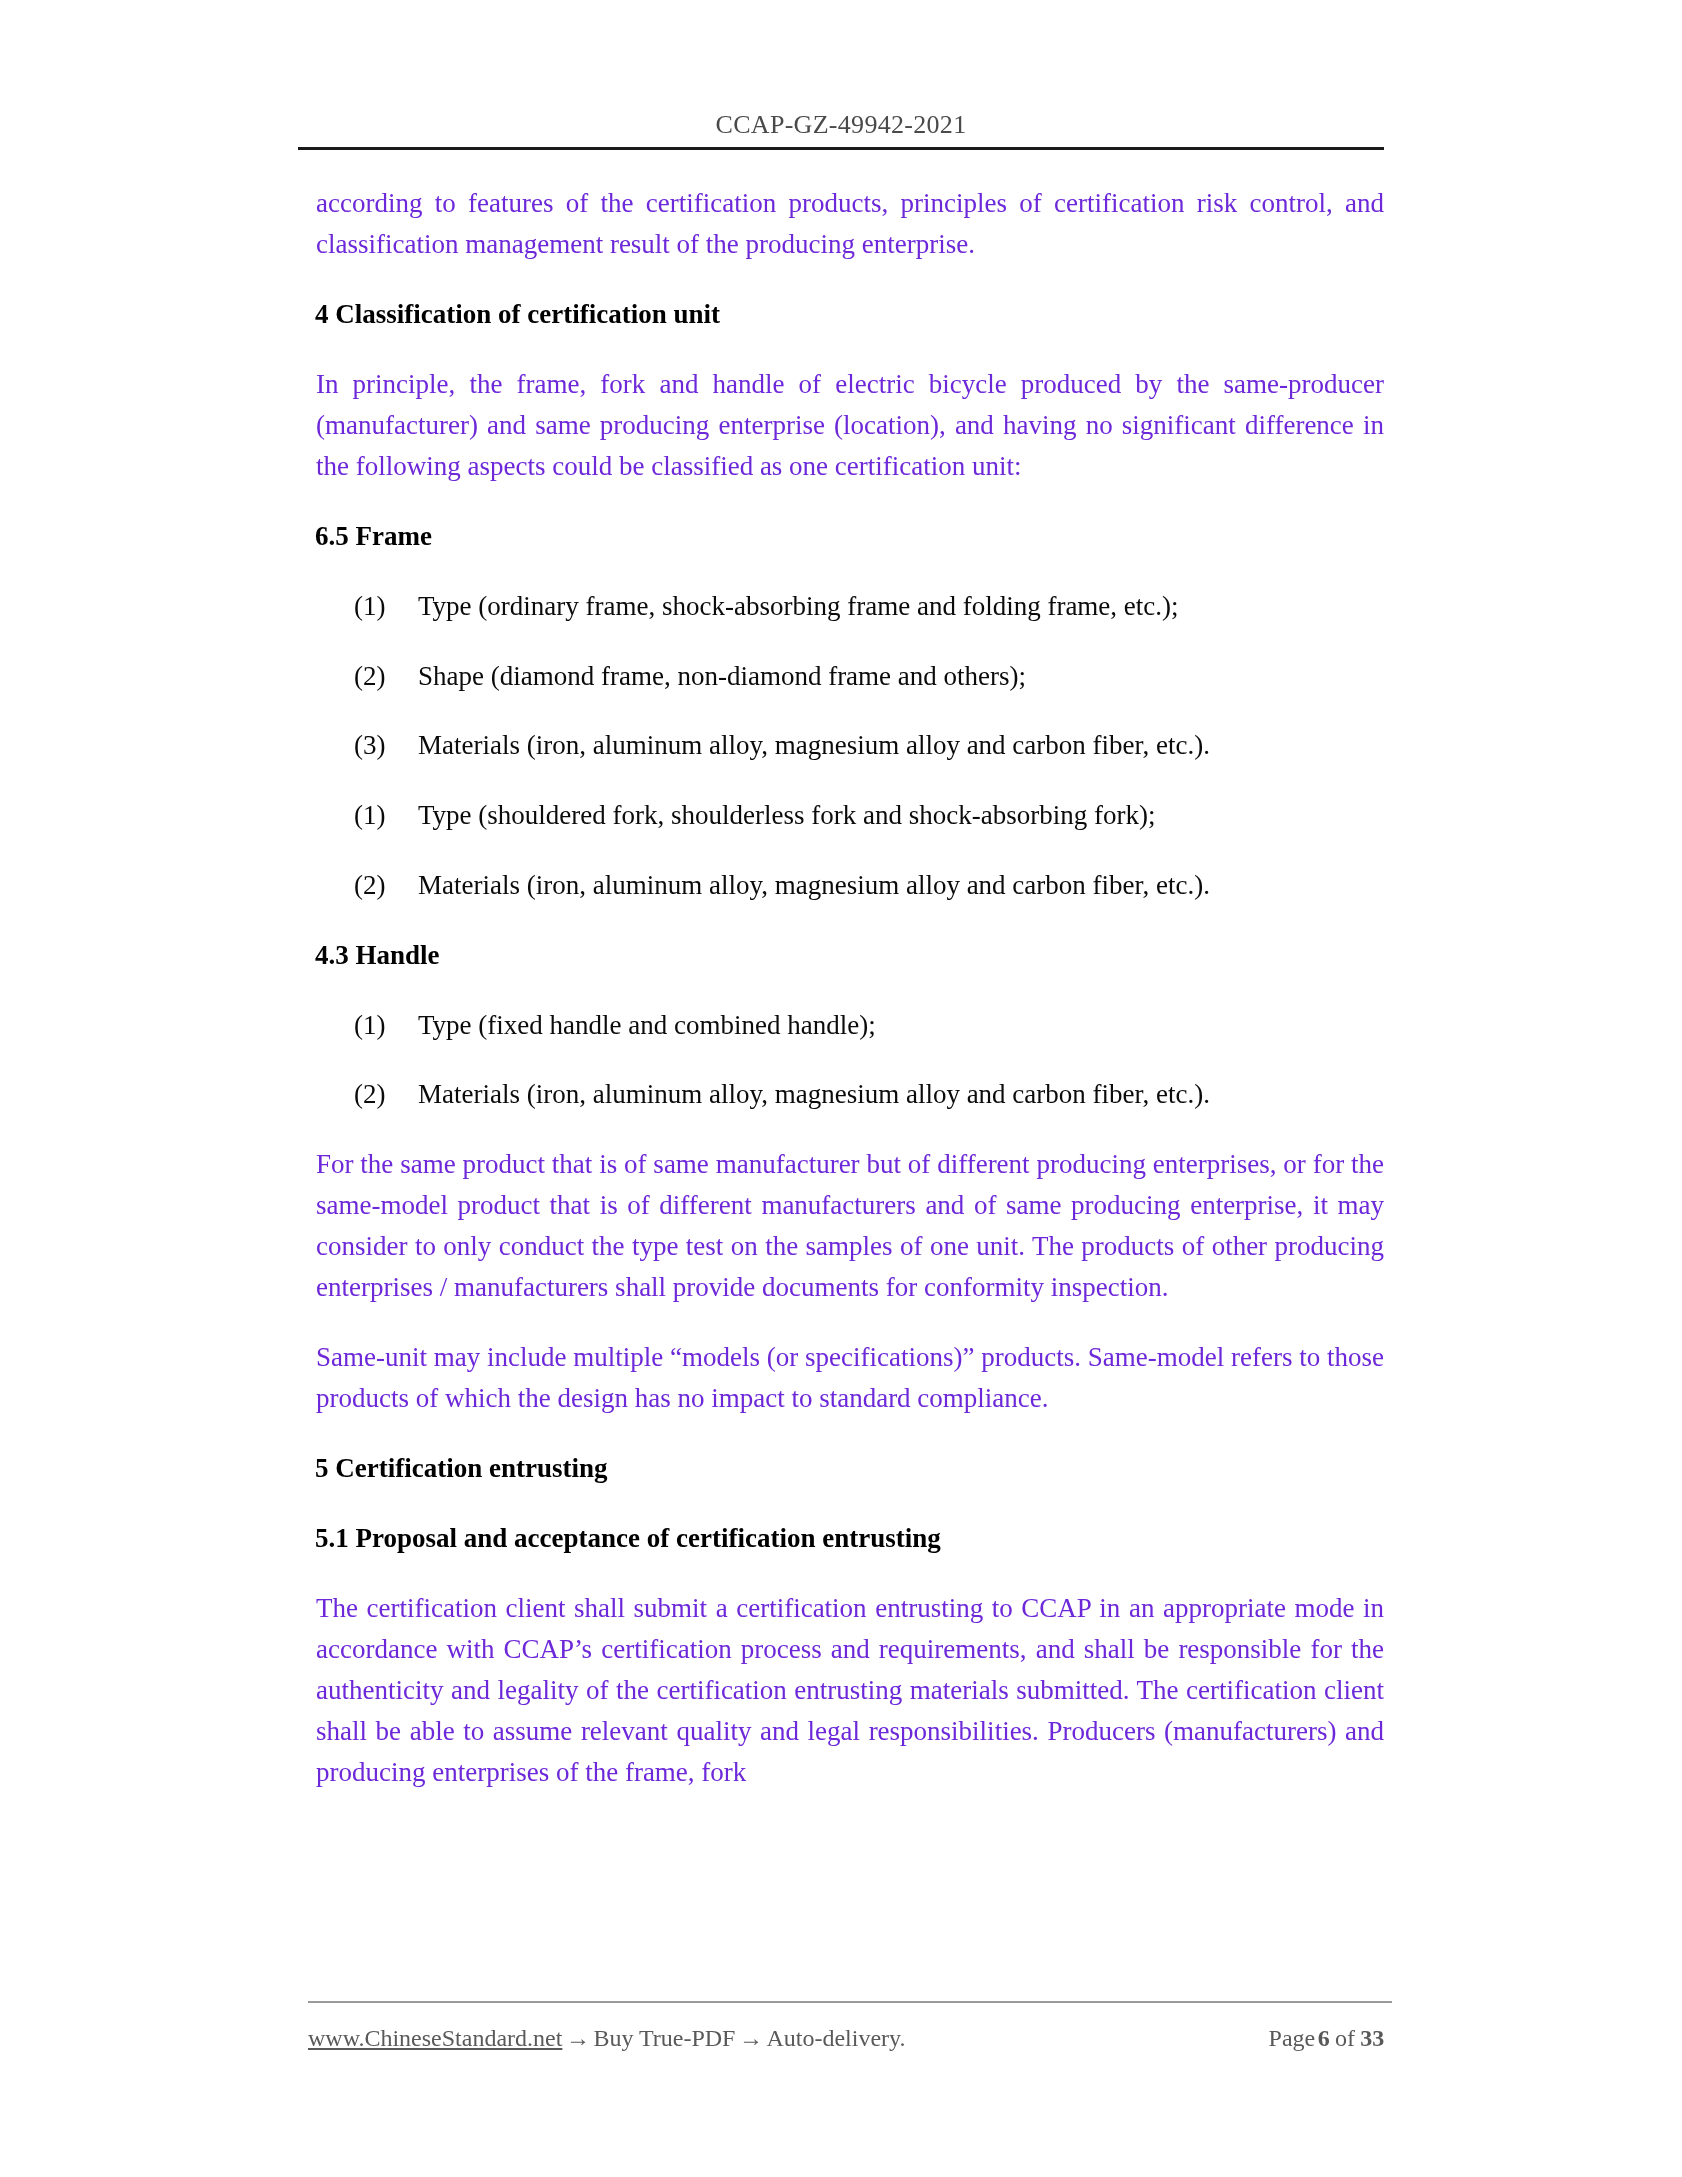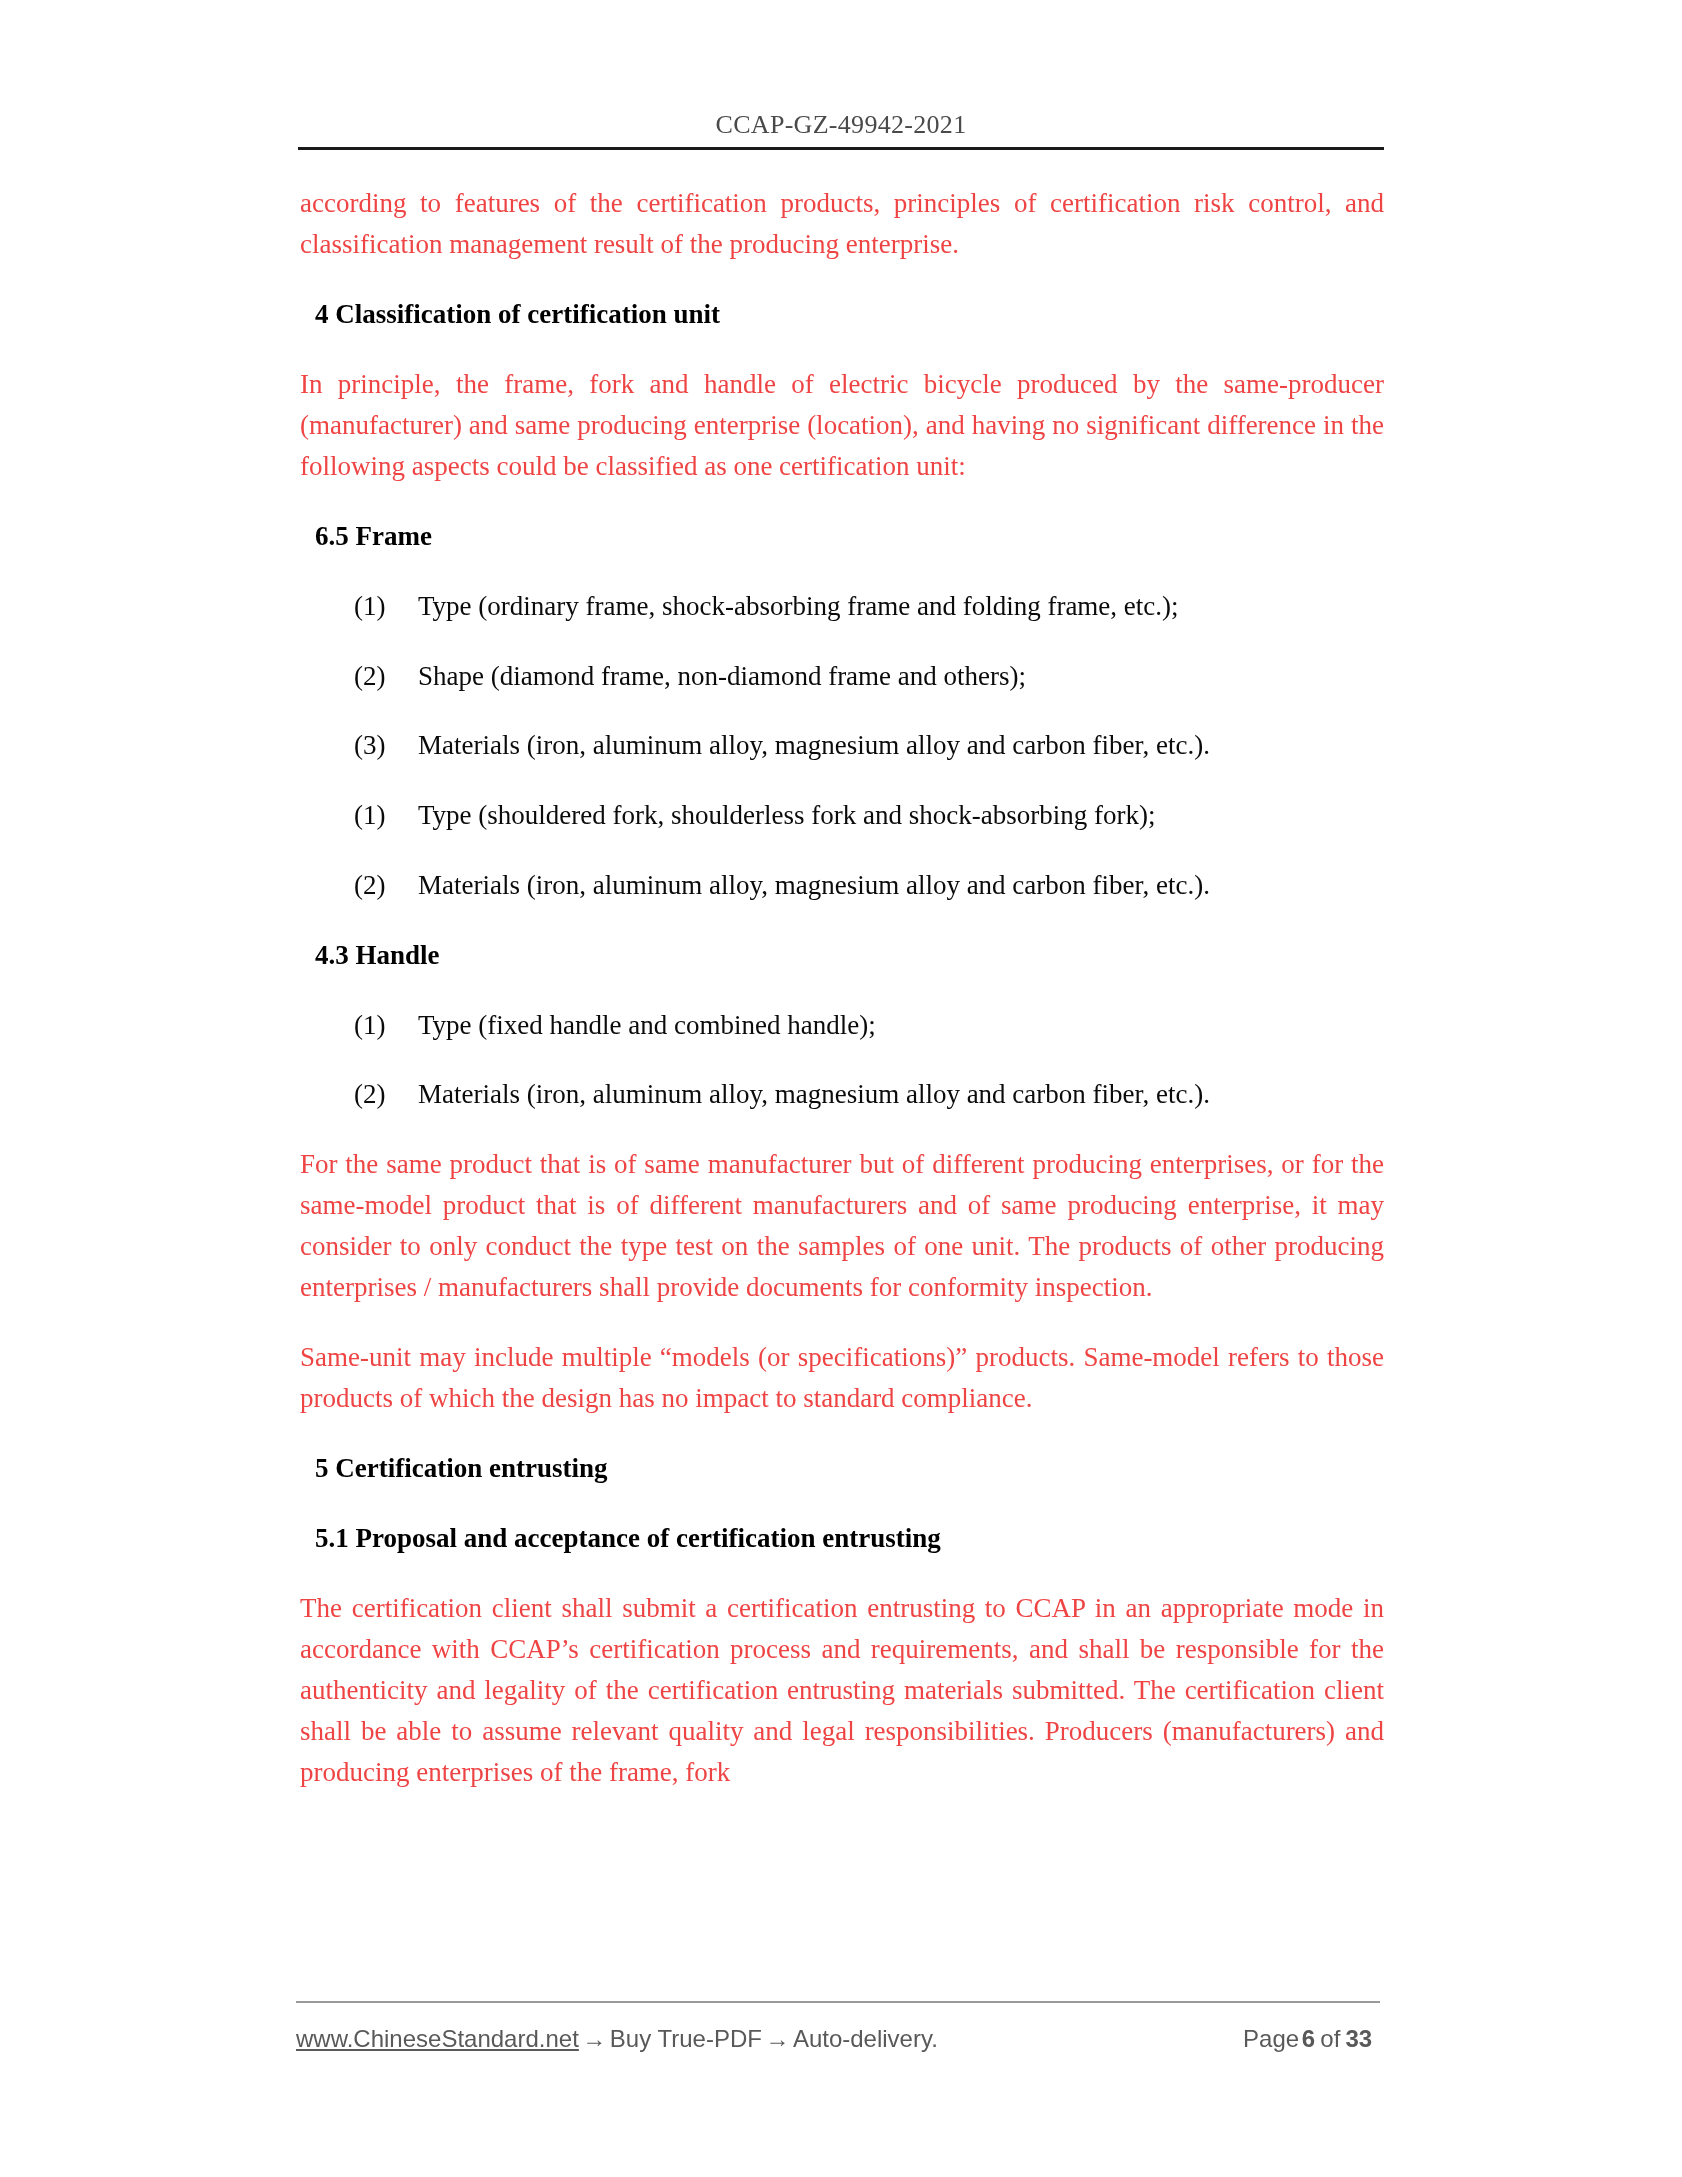--- a/index.html
+++ b/index.html
@@ -43,27 +43,27 @@
     width: 100%;
   }
   
   .body-col {
     position: absolute;
     left: 300px;
     top: 183px;
     width: 1084px;
   }
   p.para {
-    margin: 0 0 29px 0;
+    margin: 0 0 29px 16px;
     font-size: 27px;
     line-height: 41px;
     text-align: justify;
     text-justify: inter-word;
     hyphens: none;
-    color: #ef4444;
+    color: #6d28d9;
   }
   p.para.last {
     margin-bottom: 0;
   }
   h2.heading {
     margin: 0 0 29px 15px;
     font-size: 27px;
     line-height: 41px;
     font-weight: bold;
     text-align: left;
@@ -91,24 +91,24 @@
     position: absolute;
     left: 54px;
     top: 0;
     width: 61px;
     text-align: left;
     color: #0b0b0b;
   }
   
   .page-footer {
     position: absolute;
-    left: 296px;
+    left: 308px;
     top: 2001px;
     width: 1084px;
-    font-family: Liberation Sans, sans-serif;
+    font-family: Liberation Serif, serif;
   }
   .footer-rule {
     height: 1.7px;
     background: #9a9a9a;
     width: 100%;
   }
   .footer-row {
     margin-top: 22.5px;
     display: flex;
     align-items: baseline;

